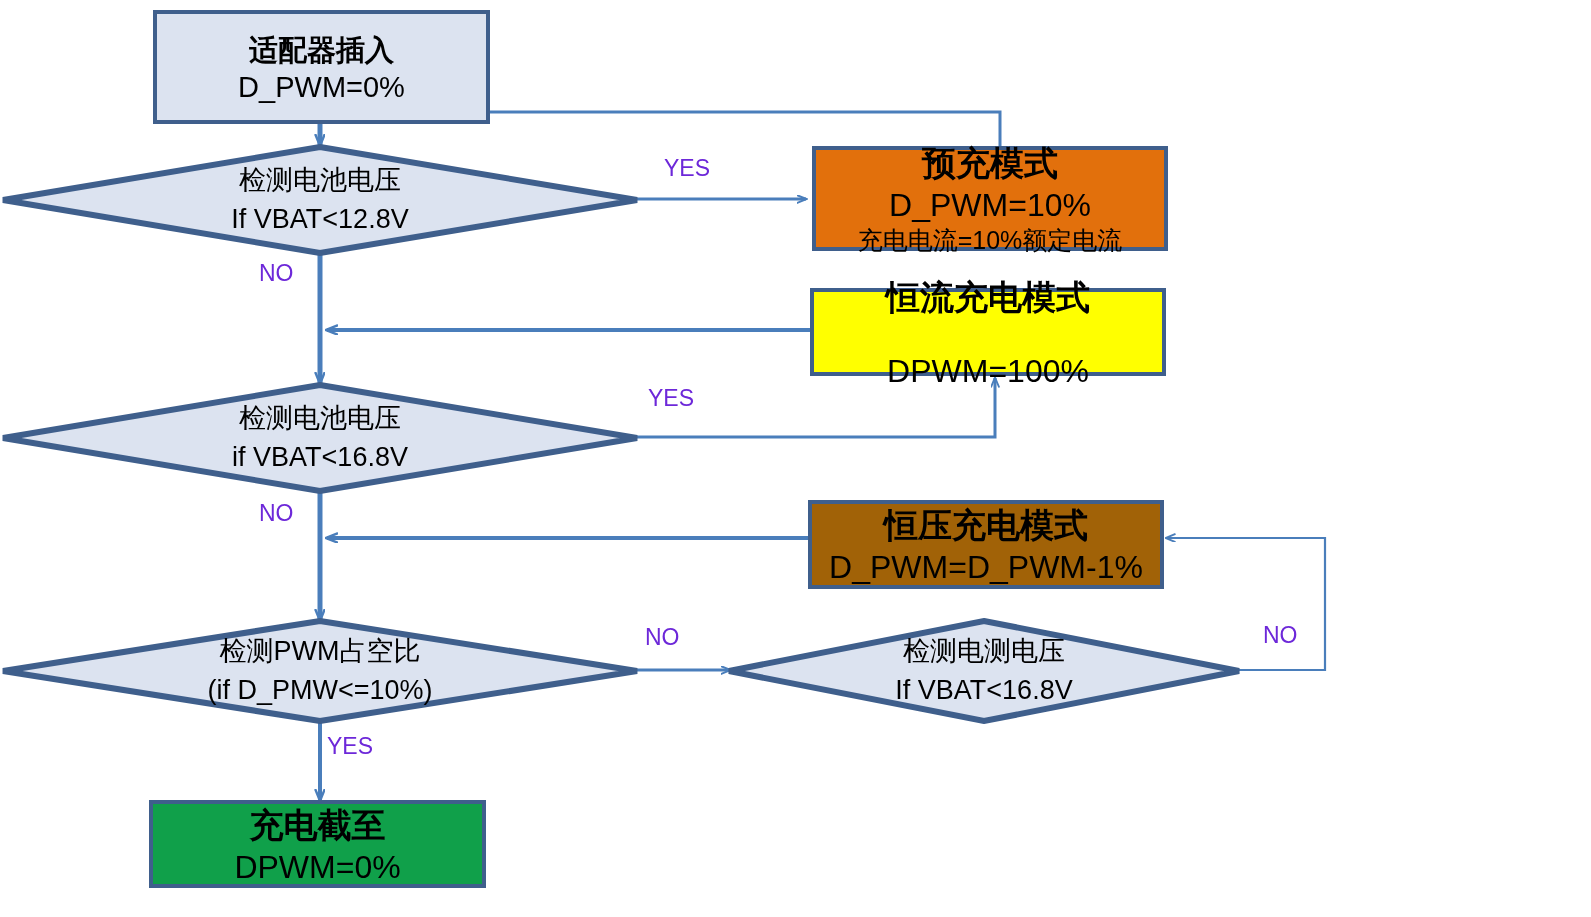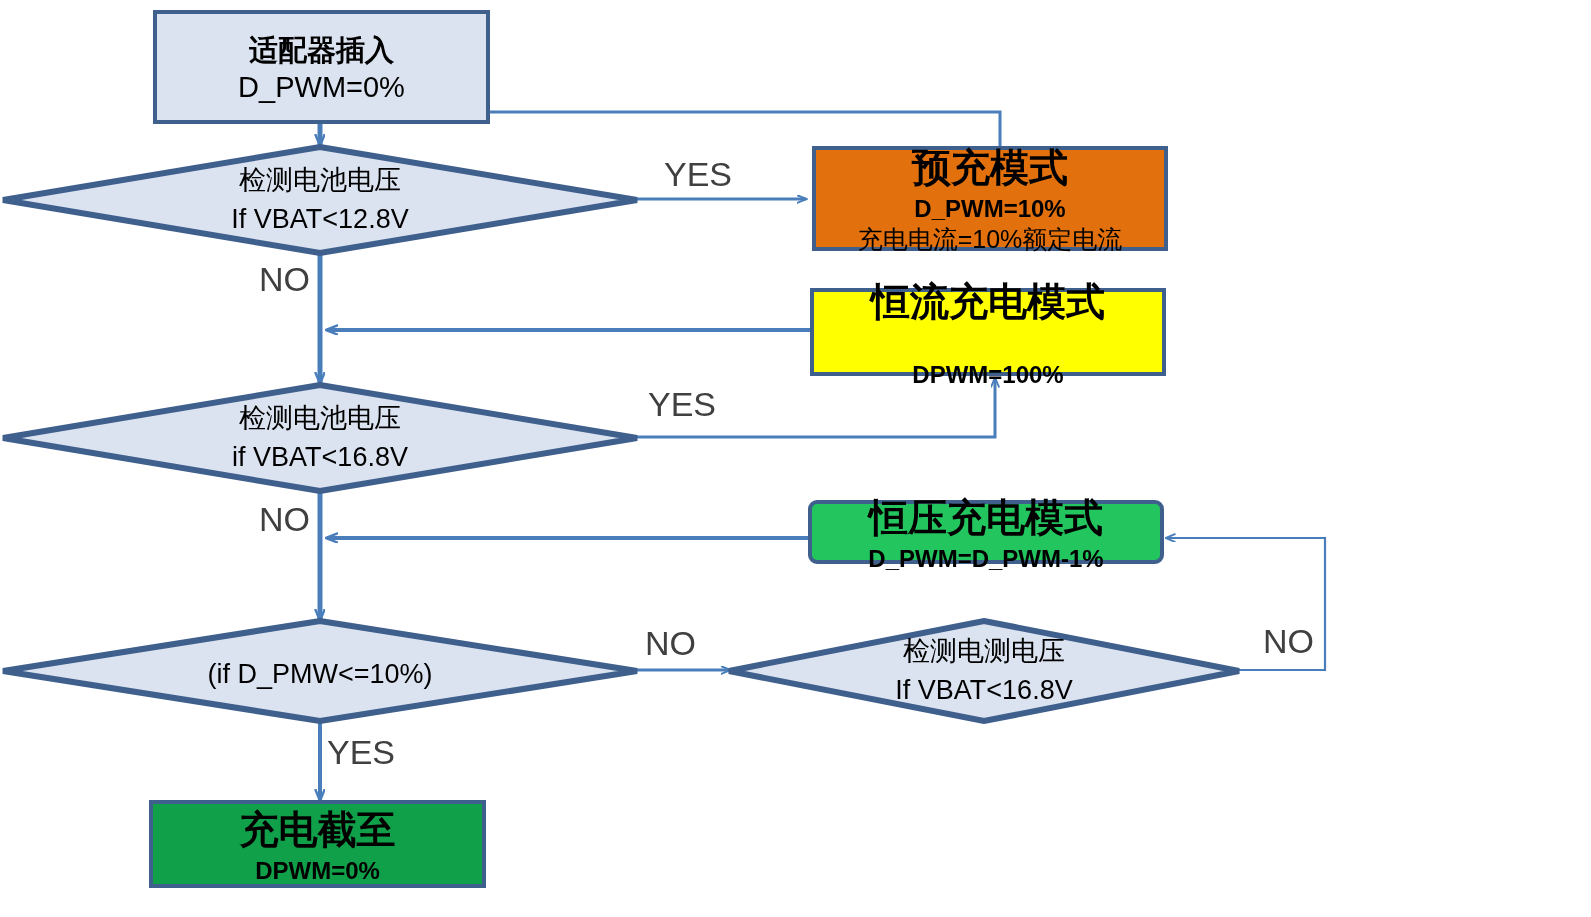--- a/index.html
+++ b/index.html
@@ -65,29 +65,29 @@
 
   .line1, .line2, .line3 { display: block; white-space: nowrap; }
 
   
   .t-start .line1 { font-size: 29px; }
   .t-start .line2 { font-size: 29px; }
 
   .t-diamond .line1 { font-size: 27px; }
   .t-diamond .line2 { font-size: 27px; margin-top: 7px; }
 
-  .t-mode .line1 { font-size: 39px; font-weight: bold; }
-  .t-mode .line2 { font-size: 24px; font-weight: bold; }
+  .t-mode .line1 { font-size: 34px; font-weight: bold; }
+  .t-mode .line2 { font-size: 32px; }
   .t-mode .line3 { font-size: 25px; }
 
   
   .edge-label {
     position: absolute;
-    font-size: 34px;
-    color: #404040;
+    font-size: 23px;
+    color: #6d28d9;
     z-index: 4;
     white-space: nowrap;
   }
 </style>
 </head>
 <body>
 
 <div id="canvas">
 
   <svg id="wires" viewBox="0 0 1591 917" xmlns="http://www.w3.org/2000/svg">
@@ -155,30 +155,31 @@
   <div class="node diamond t-diamond" style="left:0px; top:382px; width:640px; height:112px;">
     <svg class="dshape" viewBox="0 0 640 112" preserveAspectRatio="none">
       <polygon points="320,3 637,56 320,109 3,56" fill="#dce3f0" stroke="#3f5f8c" stroke-width="6"></polygon>
     </svg>
     <div class="dtext">
       <span class="line1">检测电池电压</span>
       <span class="line2">if VBAT&lt;16.8V</span>
     </div>
   </div>
 
-  <div class="node rect t-mode" style="left:808px; top:500px; width:356px; height:64px; background:#22c55e;border-radius:9px;">
+  <div class="node rect t-mode" style="left:808px; top:500px; width:356px; height:89px; background:#a16207;">
     <span class="line1">恒压充电模式</span>
     <span class="line2">D_PWM=D_PWM-1%</span>
   </div>
 
   <div class="node diamond t-diamond" style="left:0px; top:618px; width:640px; height:106px;">
     <svg class="dshape" viewBox="0 0 640 106" preserveAspectRatio="none">
       <polygon points="320,3 637,53 320,103 3,53" fill="#dce3f0" stroke="#3f5f8c" stroke-width="6"></polygon>
     </svg>
     <div class="dtext">
+      <span class="line1">检测PWM占空比</span>
       <span class="line2">(if D_PMW&lt;=10%)</span>
     </div>
   </div>
 
   <div class="node diamond t-diamond" style="left:726px; top:618px; width:516px; height:106px;">
     <svg class="dshape" viewBox="0 0 516 106" preserveAspectRatio="none">
       <polygon points="258,3 513,53 258,103 3,53" fill="#dce3f0" stroke="#3f5f8c" stroke-width="6"></polygon>
     </svg>
     <div class="dtext">
       <span class="line1">检测电测电压</span>

